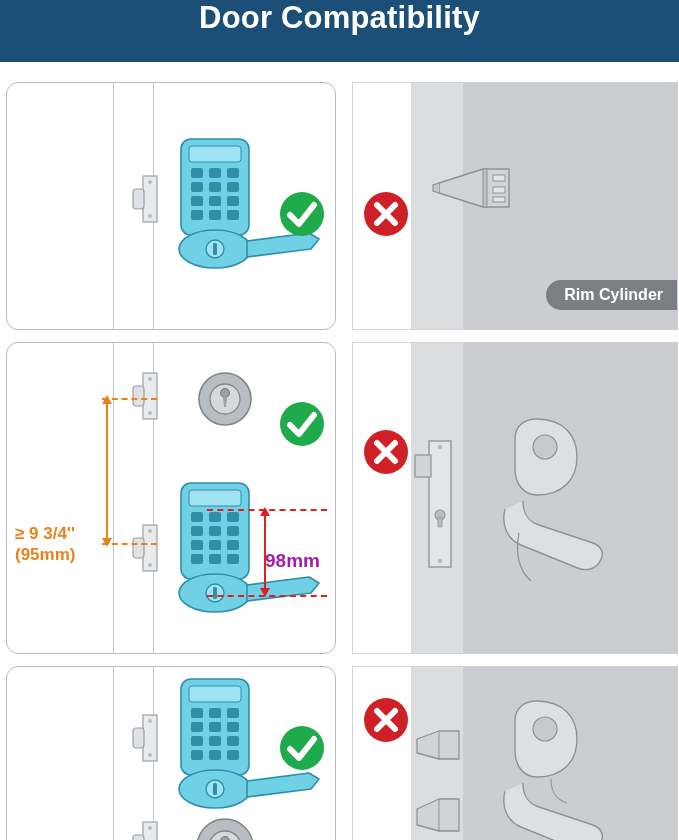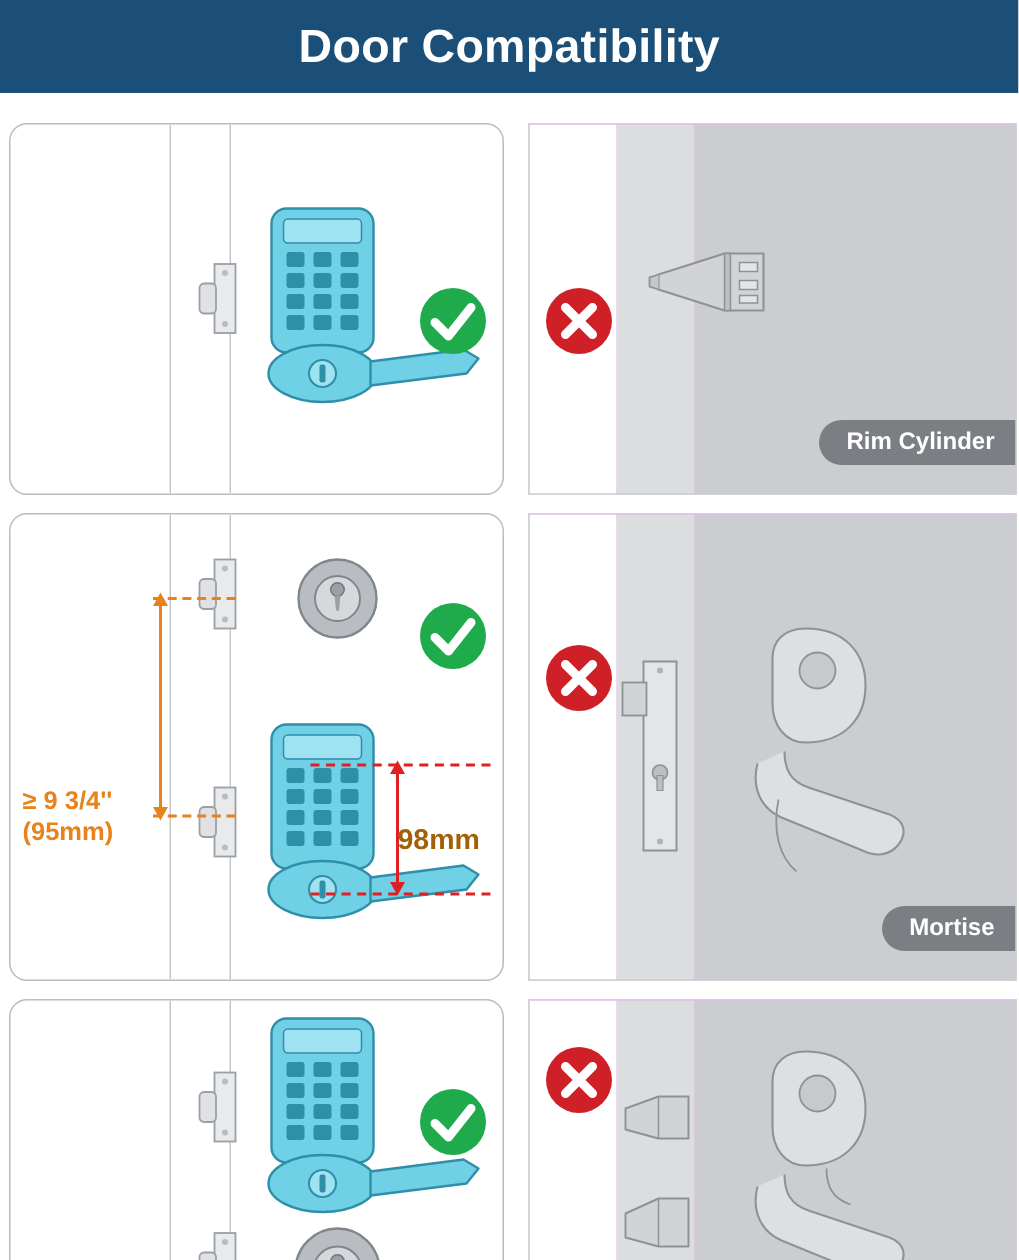--- a/index.html
+++ b/index.html
@@ -19,21 +19,21 @@
     height: 840px;
   }
   
   .header {
     position: absolute;
     left: 0; top: 0;
     width: 679px;
     height: 62px;
     background: #1b4f77;
     display: flex;
-    align-items: center;
+    align-items: flex-start;
     justify-content: center;
   }
   .header-title {
     color: #ffffff;
     font-size: 31px;
     font-weight: bold;
     letter-spacing: 0.2px;
   }
   
   .grid {
@@ -48,21 +48,21 @@
     box-sizing: border-box;
   }
   .card-good {
     border: 1px solid #b9bcc0;
     border-radius: 12px;
     background: #ffffff;
     overflow: hidden;
   }
   .card-bad {
     border: 1px solid #cfd2d6;
-    background: #f0abfc;
+    background: #8b5cf6;
     overflow: hidden;
   }
   
   .p-good-1 { left: 6px;   top: 12px;  width: 330px; height: 248px; }
   .p-bad-1  { left: 352px; top: 12px;  width: 326px; height: 248px; }
   .p-good-2 { left: 6px;   top: 272px; width: 330px; height: 312px; }
   .p-bad-2  { left: 352px; top: 272px; width: 326px; height: 312px; }
   .p-good-3 { left: 6px;   top: 596px; width: 330px; height: 244px; }
   .p-bad-3  { left: 352px; top: 596px; width: 326px; height: 244px; }
 
@@ -124,21 +124,21 @@
   .dim-text-orange {
     position: absolute;
     color: #e8821a;
     font-weight: bold;
     font-size: 17px;
     line-height: 21px;
     white-space: nowrap;
   }
   .dim-text-red {
     position: absolute;
-    color: #a16207;
+    color: #a21caf;
     font-weight: bold;
     font-size: 19px;
     white-space: nowrap;
   }
   .dash-h-orange {
     position: absolute;
     height: 0;
     border-top: 2px dashed #e8821a;
   }
   .dash-h-red {
@@ -323,21 +323,20 @@
         <path d="M26 120 C22 140 26 158 38 168" fill="none" stroke="#8e9296" stroke-width="1.2"></path>
       </svg>
 
       <div class="badge badge-cross" style="left:10px;top:86px;">
         <svg viewBox="0 0 46 46" width="46" height="46">
           <circle cx="23" cy="23" r="22" fill="#cf2027"></circle>
           <path d="M14 14 L32 32 M32 14 L14 32" fill="none" stroke="#ffffff" stroke-width="6" stroke-linecap="round"></path>
         </svg>
       </div>
 
-      <div class="type-label" style="top:261px;">Mortise</div>
     </div>
 
     <div class="panel card-good p-good-3">
       <div class="door-edge a"></div>
       <div class="door-edge b"></div>
 
       <svg style="position:absolute;left:126px;top:48px;" width="40" height="46">
         <rect x="10" y="0" width="14" height="46" fill="#e9eaec" stroke="#9aa0a6" stroke-width="1.2"></rect>
         <rect x="0" y="13" width="11" height="20" rx="3" fill="#dfe1e4" stroke="#9aa0a6" stroke-width="1.2"></rect>
         <circle cx="17" cy="6" r="2" fill="#b9bcc0"></circle>

